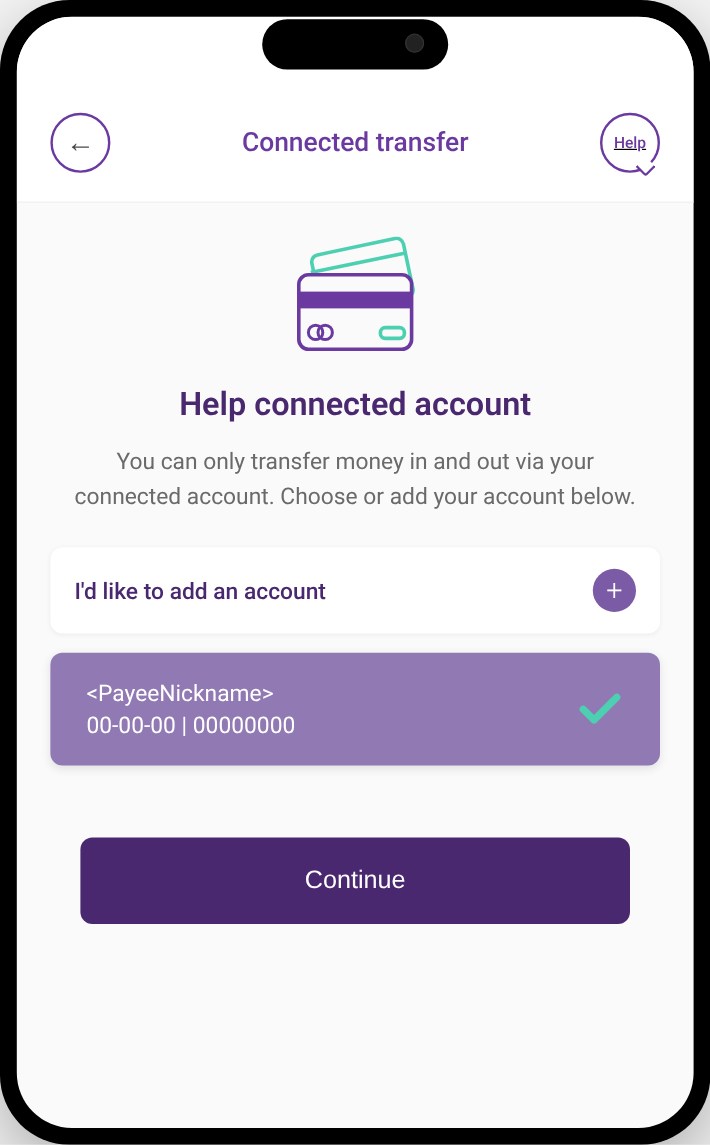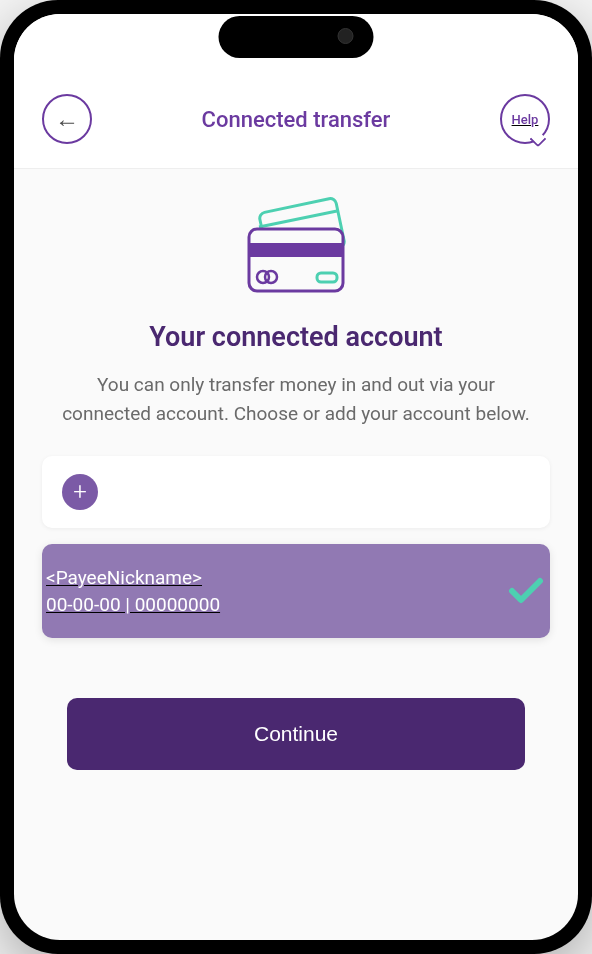--- a/index.html
+++ b/index.html
@@ -165,28 +165,27 @@
       display: flex;
       align-items: center;
       justify-content: center;
       color: #fff;
       font-size: 24px;
       font-weight: 300;
     }
     .account-card {
       background: #9179b3;
       border-radius: 10px;
-      padding: 22px 4px;
+      padding: 22px 30px;
       display: flex;
       align-items: center;
       justify-content: space-between;
       margin-bottom: 60px;
       cursor: pointer;
       box-shadow: 0 2px 8px rgba(0,0,0,0.1);
-      text-decoration: underline;
     }
     .account-info {
       color: #fff;
     }
     .account-nickname {
       font-size: 19px;
       font-weight: 400;
       margin-bottom: 4px;
     }
     .account-number {
@@ -240,25 +239,26 @@
           <rect x="42" y="8" width="78" height="50" rx="6" fill="none" stroke="#4dd0b1" stroke-width="3" transform="rotate(-12 81 33)"></rect>
           <line x1="38" y1="30" x2="116" y2="14" stroke="#4dd0b1" stroke-width="3"></line>
           <rect x="28" y="32" width="94" height="62" rx="8" fill="#fafafa" stroke="#6b3aa0" stroke-width="3"></rect>
           <rect x="28" y="46" width="94" height="14" fill="#6b3aa0"></rect>
           <circle cx="42" cy="80" r="6" fill="none" stroke="#6b3aa0" stroke-width="2.5"></circle>
           <circle cx="50" cy="80" r="6" fill="none" stroke="#6b3aa0" stroke-width="2.5"></circle>
           <rect x="96" y="76" width="20" height="9" rx="4" fill="none" stroke="#4dd0b1" stroke-width="3"></rect>
         </svg>
       </div>
 
-      <h1 class="content-title">Your connected account</h1>
+      <h1 class="content-title">Help connected account</h1>
 
       <p class="content-description">You can only transfer money in and out via your connected account. Choose or add your account below.</p>
 
       <div class="add-account-row">
+        <span class="add-account-text">I'd like to add an account</span>
         <div class="plus-icon">+</div>
       </div>
 
       <div class="account-card">
         <div class="account-info">
           <div class="account-nickname">&lt;PayeeNickname&gt;</div>
           <div class="account-number">00-00-00 | 00000000</div>
         </div>
         <div class="checkmark">
           <svg width="36" height="30" viewBox="0 0 36 30">

